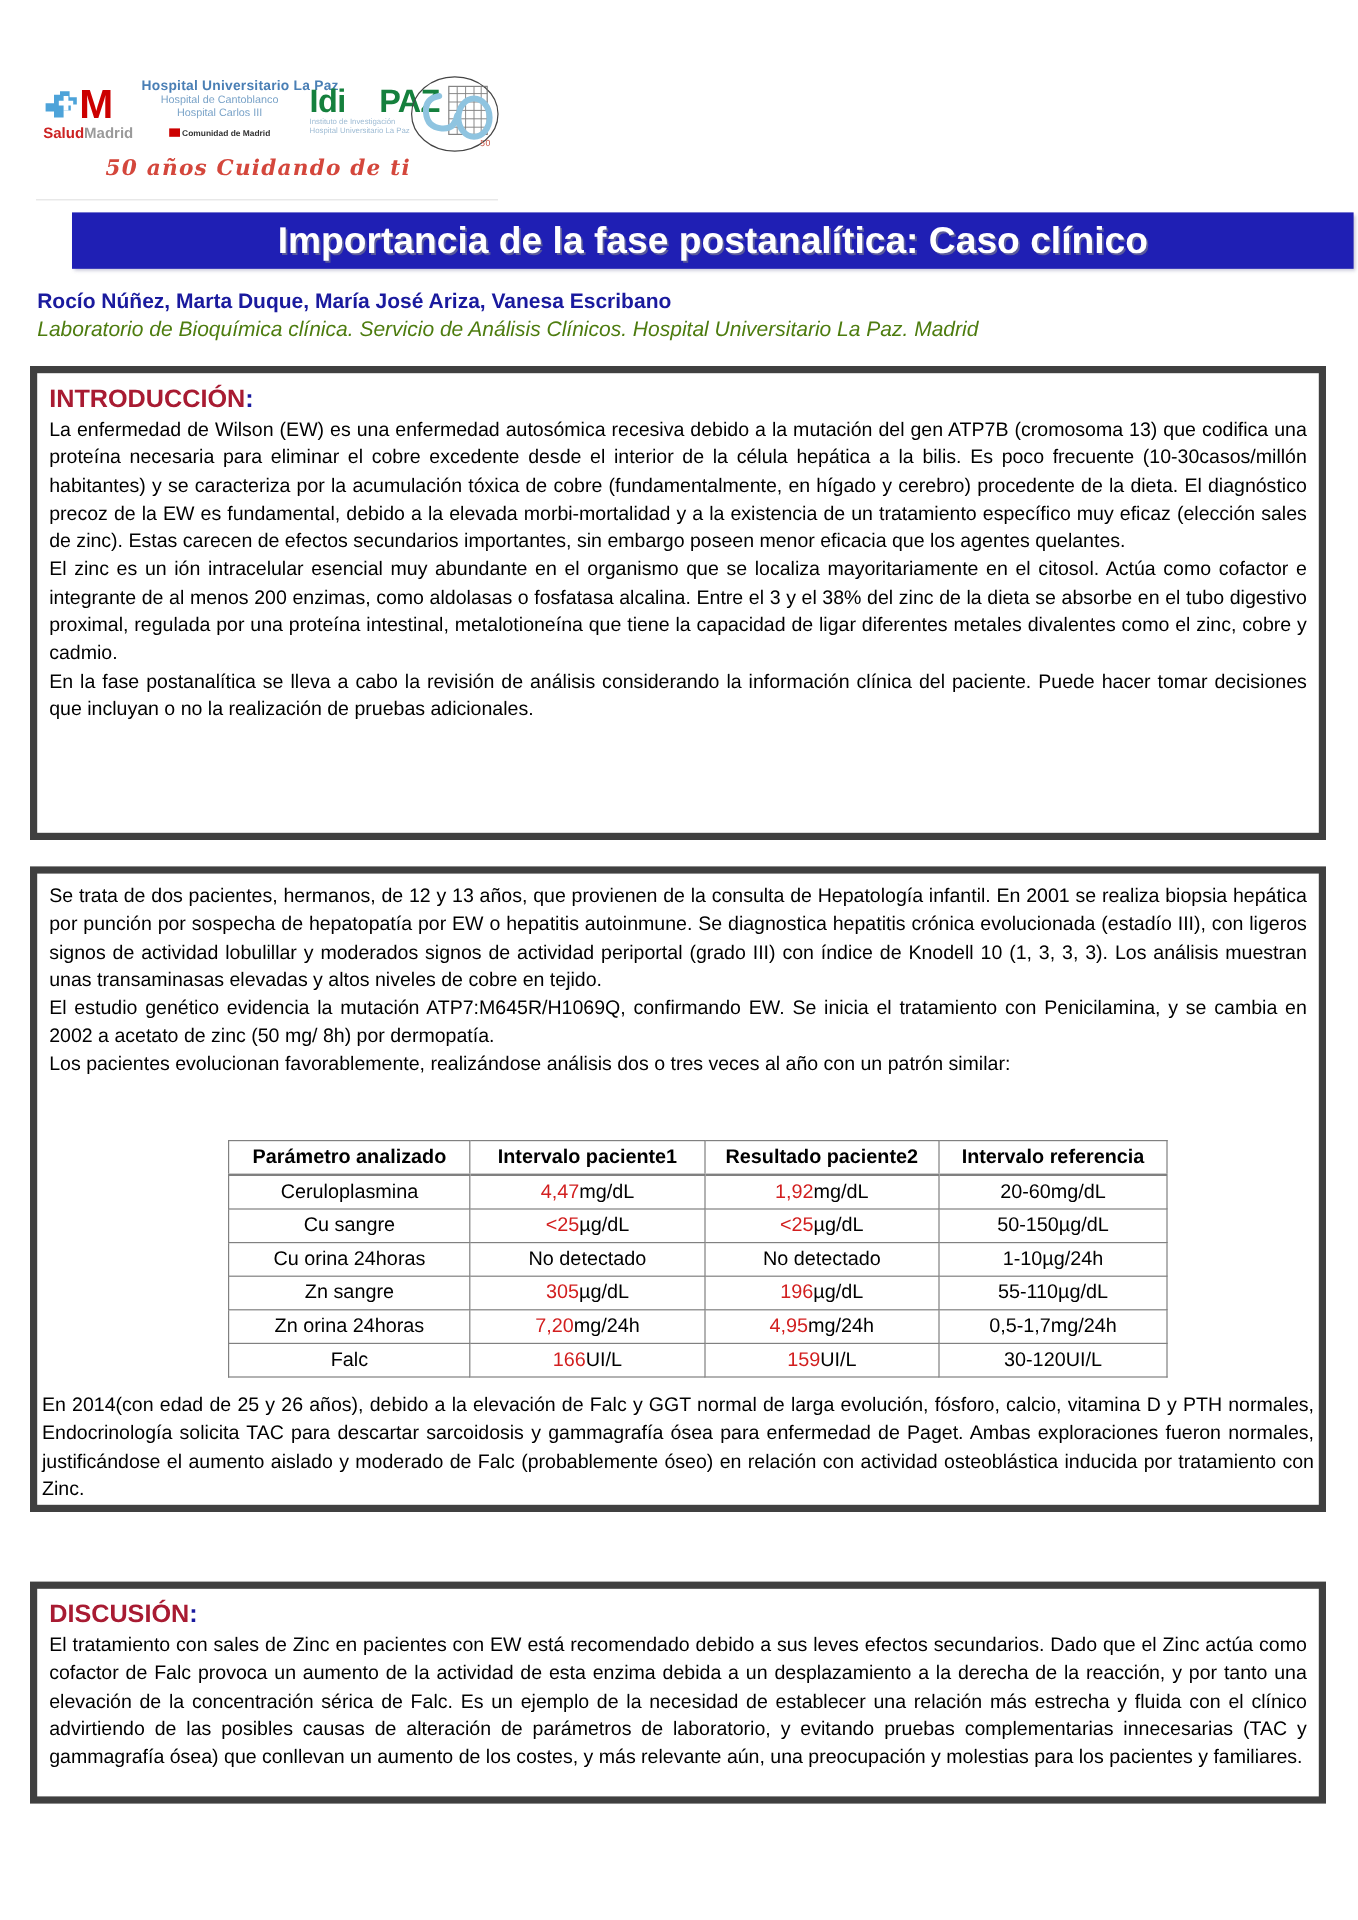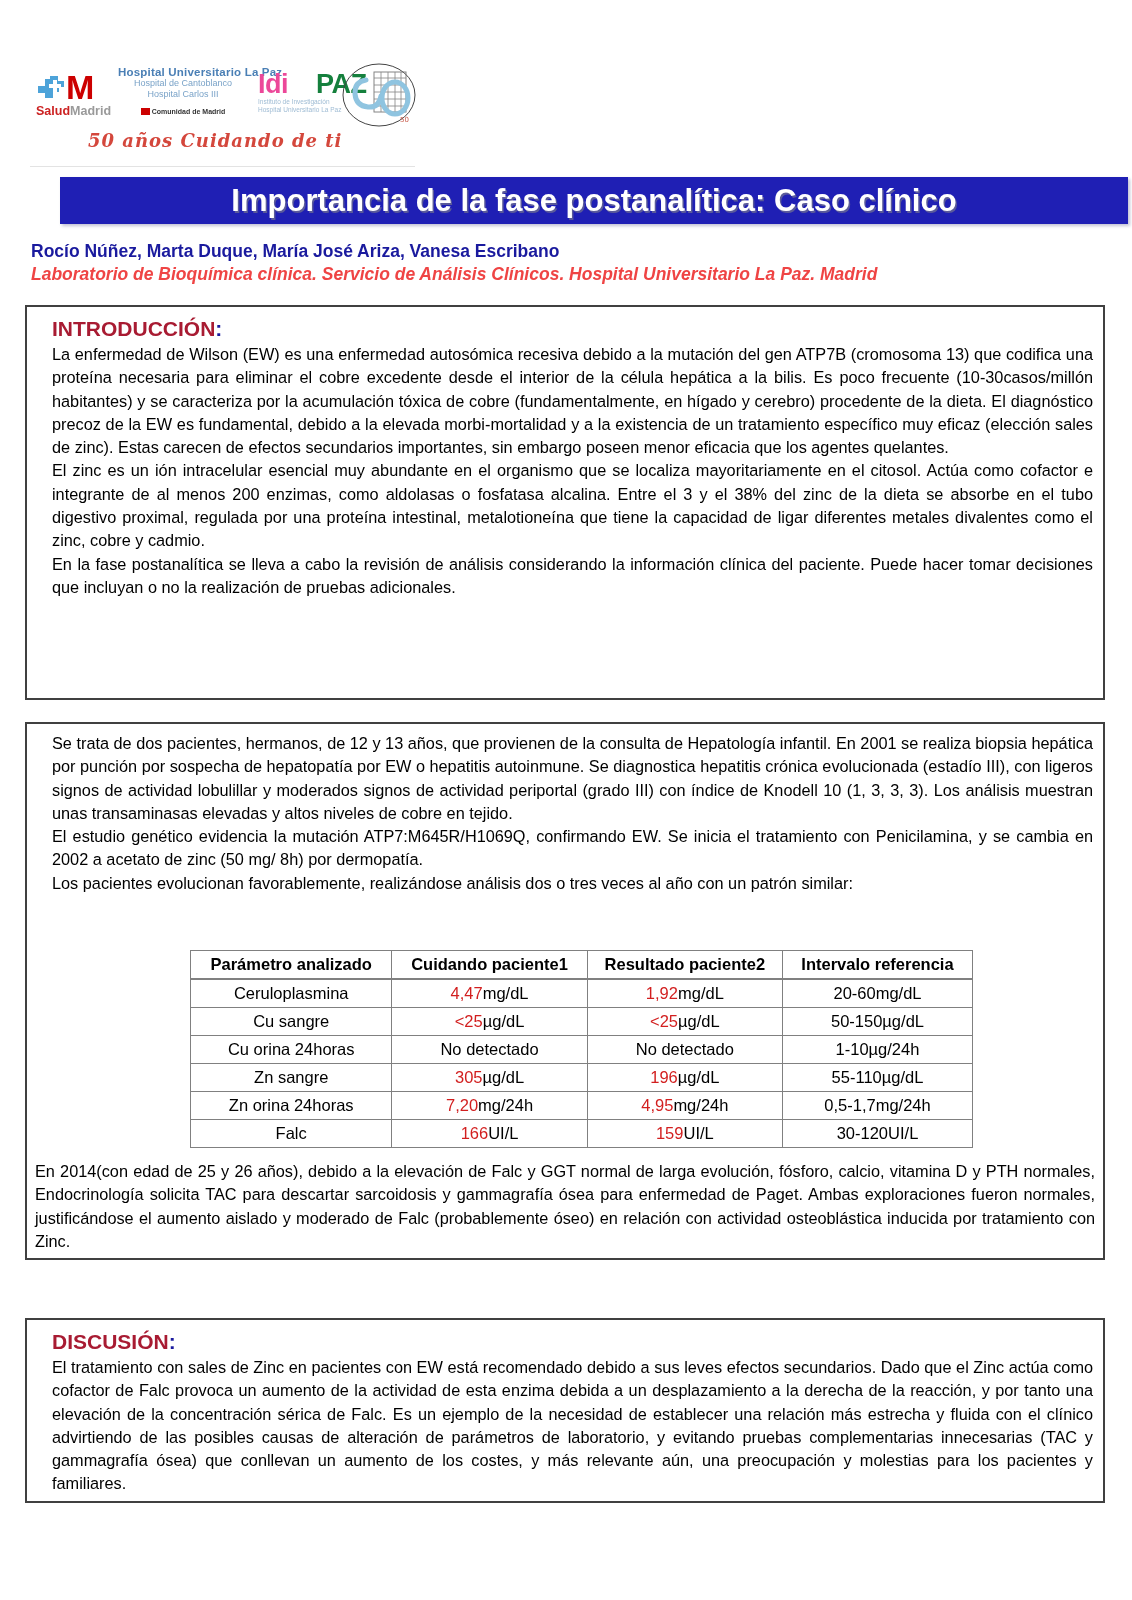--- a/index.html
+++ b/index.html
@@ -107,21 +107,21 @@
     top: 8px;
     width: 100px;
   }
   .idipaz-main {
     font-size: 27px;
     line-height: 28px;
     font-weight: bold;
     letter-spacing: -0.5px;
     white-space: nowrap;
   }
-  .idipaz-main .idi { color: #ec4899; text-align: center; }
+  .idipaz-main .idi { color: #15803d; text-align: center; }
   .idipaz-main .paz { color: #15803d; margin-left: 28px; }
   .idipaz-sub {
     font-size: 6.5px;
     color: #9fbcd4;
     line-height: 8px;
     white-space: nowrap;
   }
 
   .anniv-svg {
     position: absolute;
@@ -182,33 +182,33 @@
     width: 1068px;
   }
   .authors-line1 {
     font-size: 17.5px;
     font-weight: bold;
     color: #1a1a9e;
     line-height: 23px;
   }
   .authors-line2 {
     font-size: 17.5px;
-    font-weight: bold;
+    font-weight: normal;
     font-style: italic;
-    color: #ef4444;
+    color: #4d7c0f;
     line-height: 23px;
   }
 
   
   .box {
     position: absolute;
-    border: 2px solid #404040;
+    border: 6px solid #404040;
     background: #ffffff;
     box-sizing: border-box;
-    padding: 8px 10px 10px 25px;
+    padding: 8px 10px 10px 10px;
   }
   .box-intro {
     left: 25px;
     top: 305px;
     width: 1080px;
     height: 395px;
   }
   .box-caso {
     left: 25px;
     top: 722px;
@@ -354,21 +354,21 @@
   <p class="para">Se trata de dos pacientes, hermanos, de 12 y 13 años, que provienen de la consulta de Hepatología infantil. En 2001 se realiza biopsia hepática por punción por sospecha de hepatopatía por EW o hepatitis autoinmune. Se diagnostica hepatitis crónica evolucionada (estadío III), con ligeros signos de actividad lobulillar y moderados signos de actividad periportal (grado III) con índice de Knodell 10 (1, 3, 3, 3). Los análisis muestran unas transaminasas elevadas y altos niveles de cobre en tejido.</p>
   <p class="para">El estudio genético evidencia la mutación ATP7:M645R/H1069Q, confirmando EW.  Se inicia el tratamiento con Penicilamina, y se cambia en 2002 a acetato de zinc (50 mg/ 8h) por dermopatía.</p>
   <p class="para">Los pacientes evolucionan favorablemente, realizándose análisis dos o tres veces al año con un patrón similar:</p>
 </div>
 
 <div class="table-wrap">
   <table class="results">
     <thead>
       <tr>
         <th class="col-param">Parámetro analizado</th>
-        <th class="col-p1">Cuidando paciente1</th>
+        <th class="col-p1">Intervalo paciente1</th>
         <th class="col-p2">Resultado paciente2</th>
         <th class="col-ref">Intervalo referencia</th>
       </tr>
     </thead>
     <tbody id="results-body">
         <tr>
           <td>Ceruloplasmina</td>
           <td><span class="val-red">4,47</span><span>mg/dL</span></td>
           <td><span class="val-red">1,92</span><span>mg/dL</span></td>
           <td>20-60mg/dL</td>

